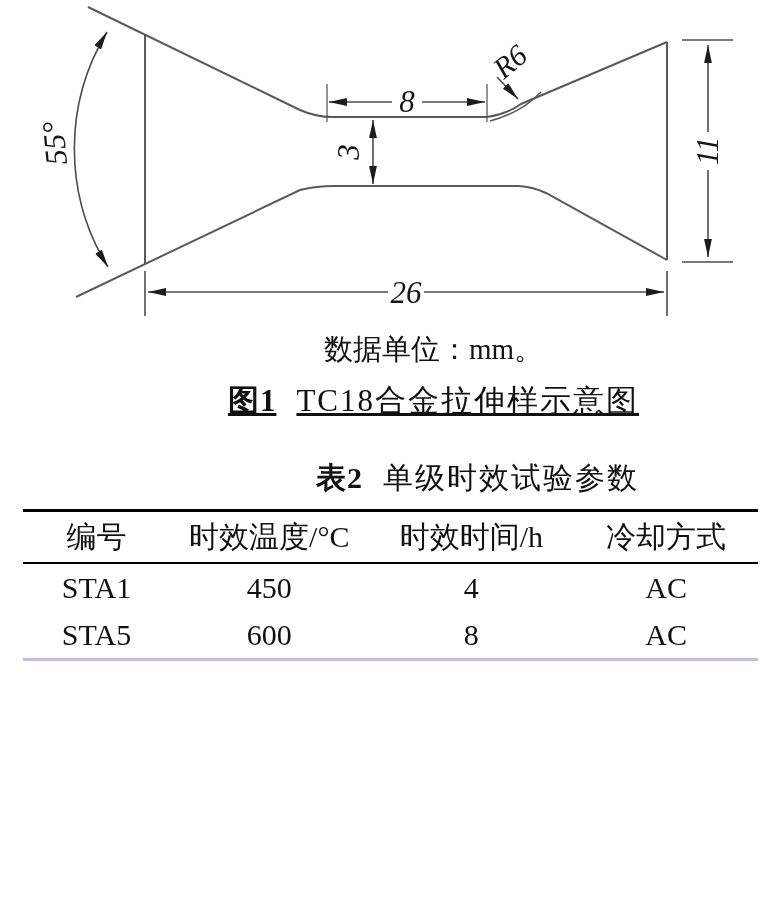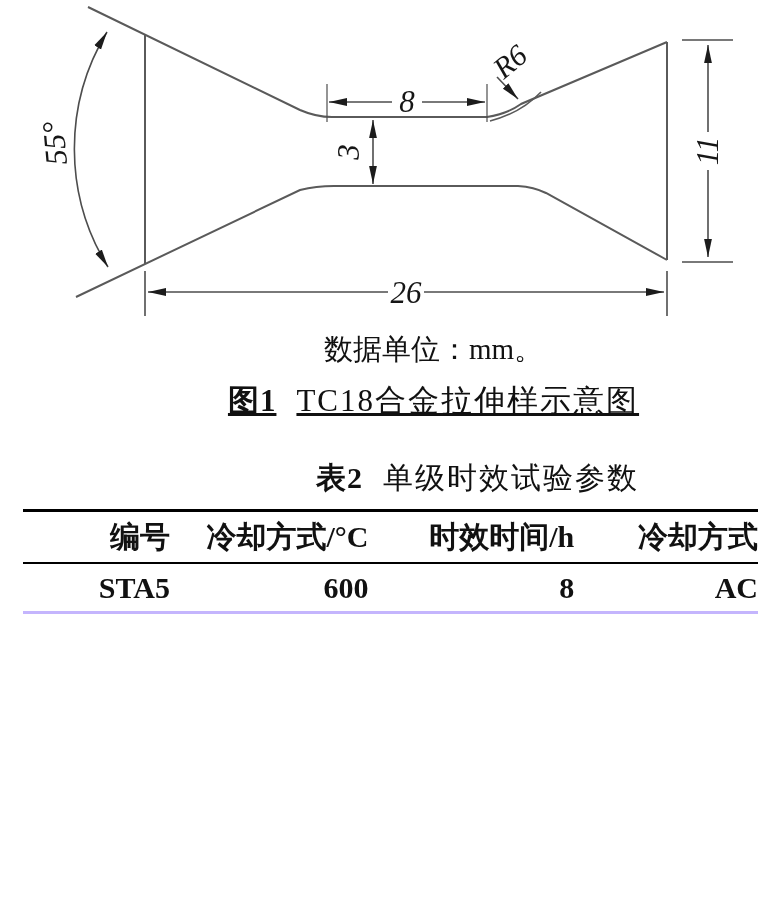--- a/index.html
+++ b/index.html
@@ -24,22 +24,22 @@
   .table-title-zh{font-size:30px;line-height:38px;margin-top:38px;letter-spacing:2px;padding-left:44px;}
   .table-title-en{font-size:29px;line-height:36px;margin-top:13px;}
   .cap .lbl{font-weight:bold;margin-right:20px;letter-spacing:1px;}
   table.sta{
     width:735px;
     margin:12px 0 0 23px;
     border-collapse:collapse;
     font-size:30px;
   }
   table.sta th,table.sta td{
-    font-weight:bold;
-    text-align:right;
+    font-weight:normal;
+    text-align:center;
     padding:0;
   }
   table.sta thead th{height:50px;}
   table.sta tbody td{height:47px;}
   table.sta thead tr{
     border-top:3px solid #000;
     border-bottom:2px solid #000;
   }
   table.sta tbody tr:last-child{border-bottom:3px solid #c4b5fd;}
 </style>
@@ -109,26 +109,32 @@
   <table class="sta">
     <colgroup>
       <col style="width:20%">
         <col style="width:27%">
         <col style="width:28%">
         <col style="width:25%">
     </colgroup>
     <thead>
       <tr>
         <th>编号</th>
-        <th>冷却方式/°C</th>
+        <th>时效温度/°C</th>
         <th>时效时间/h</th>
         <th>冷却方式</th>
       </tr>
     </thead>
     <tbody>
+      <tr>
+        <td>STA1</td>
+        <td>450</td>
+        <td>4</td>
+        <td>AC</td>
+      </tr>
       <tr>
         <td>STA5</td>
         <td>600</td>
         <td>8</td>
         <td>AC</td>
       </tr>
     </tbody>
   </table>
 
 </div>

